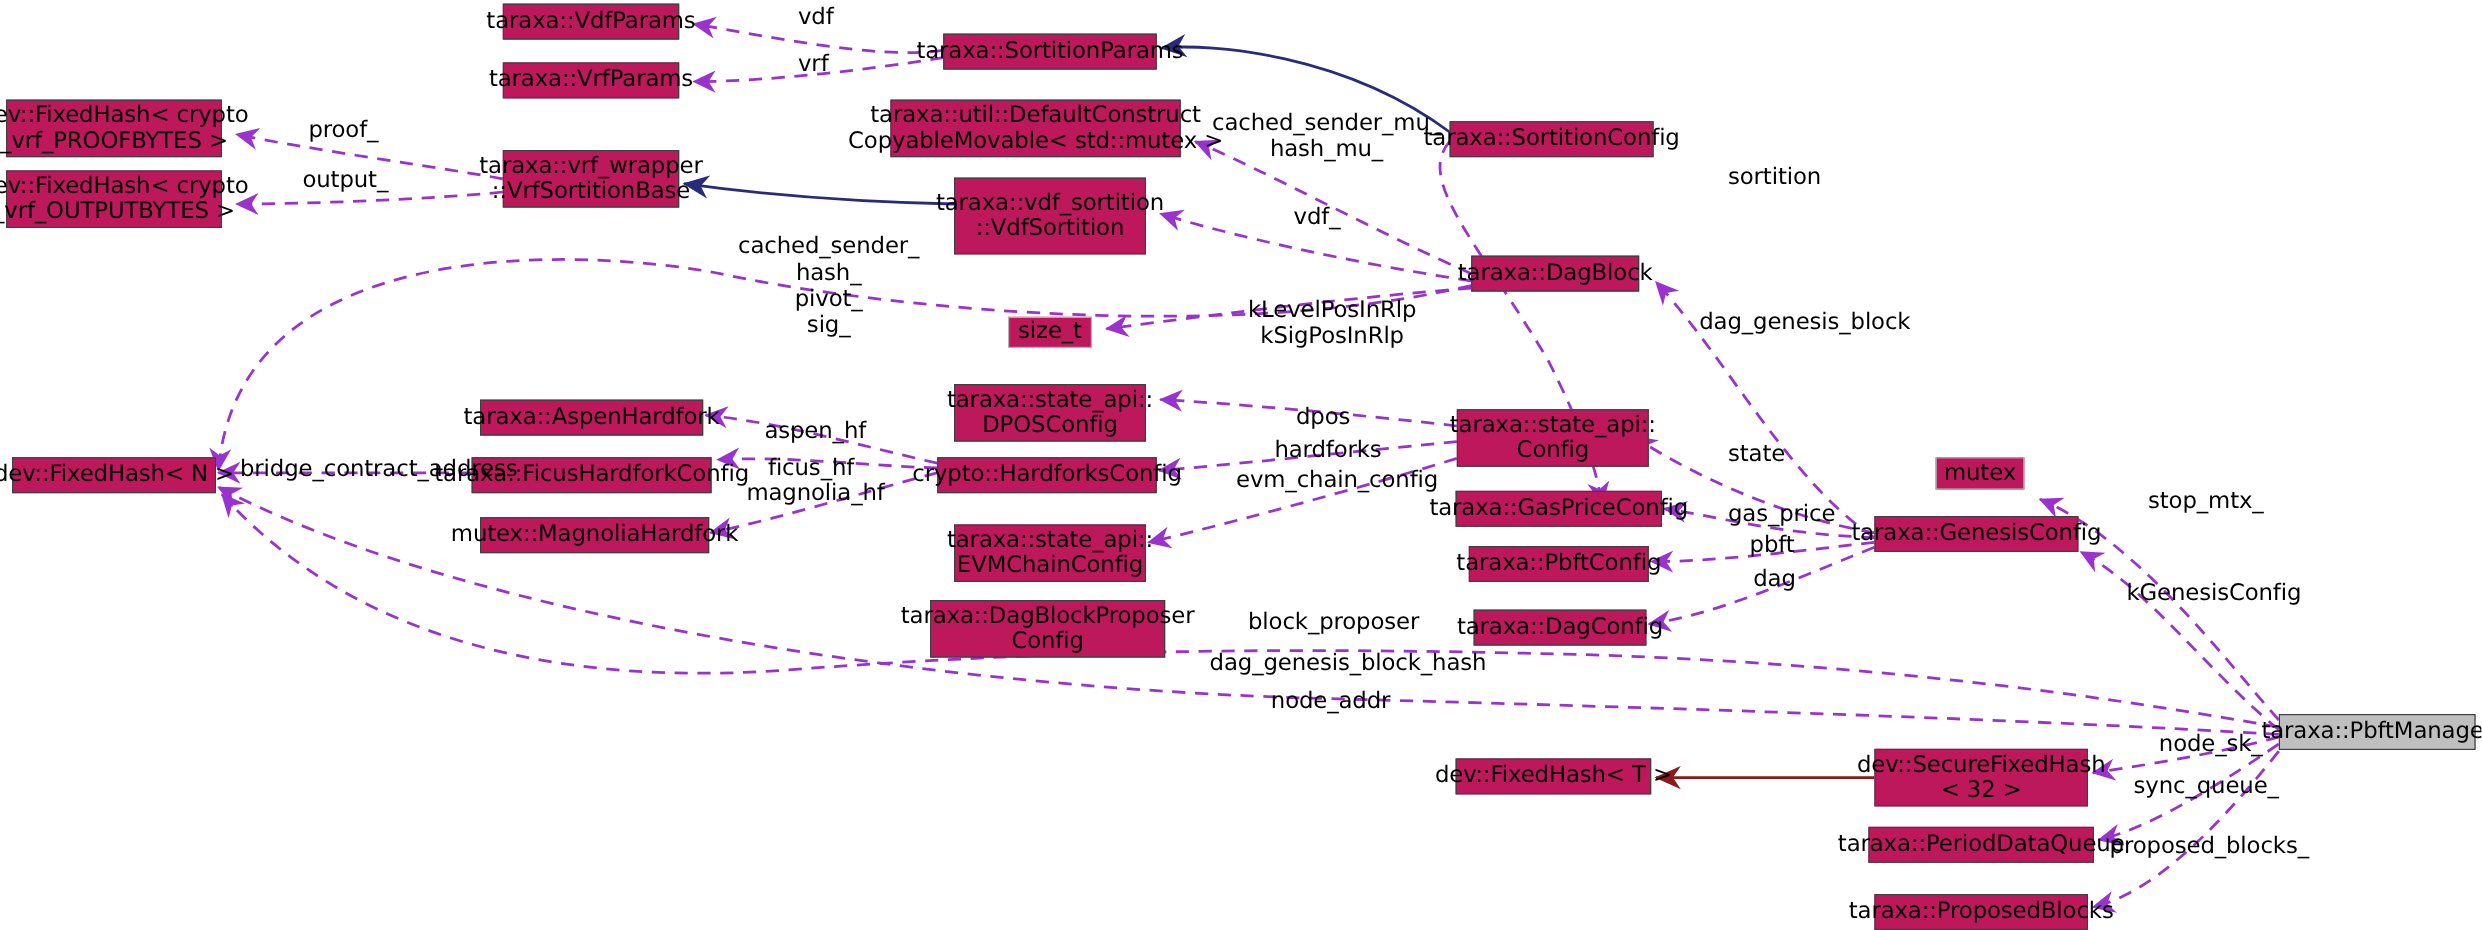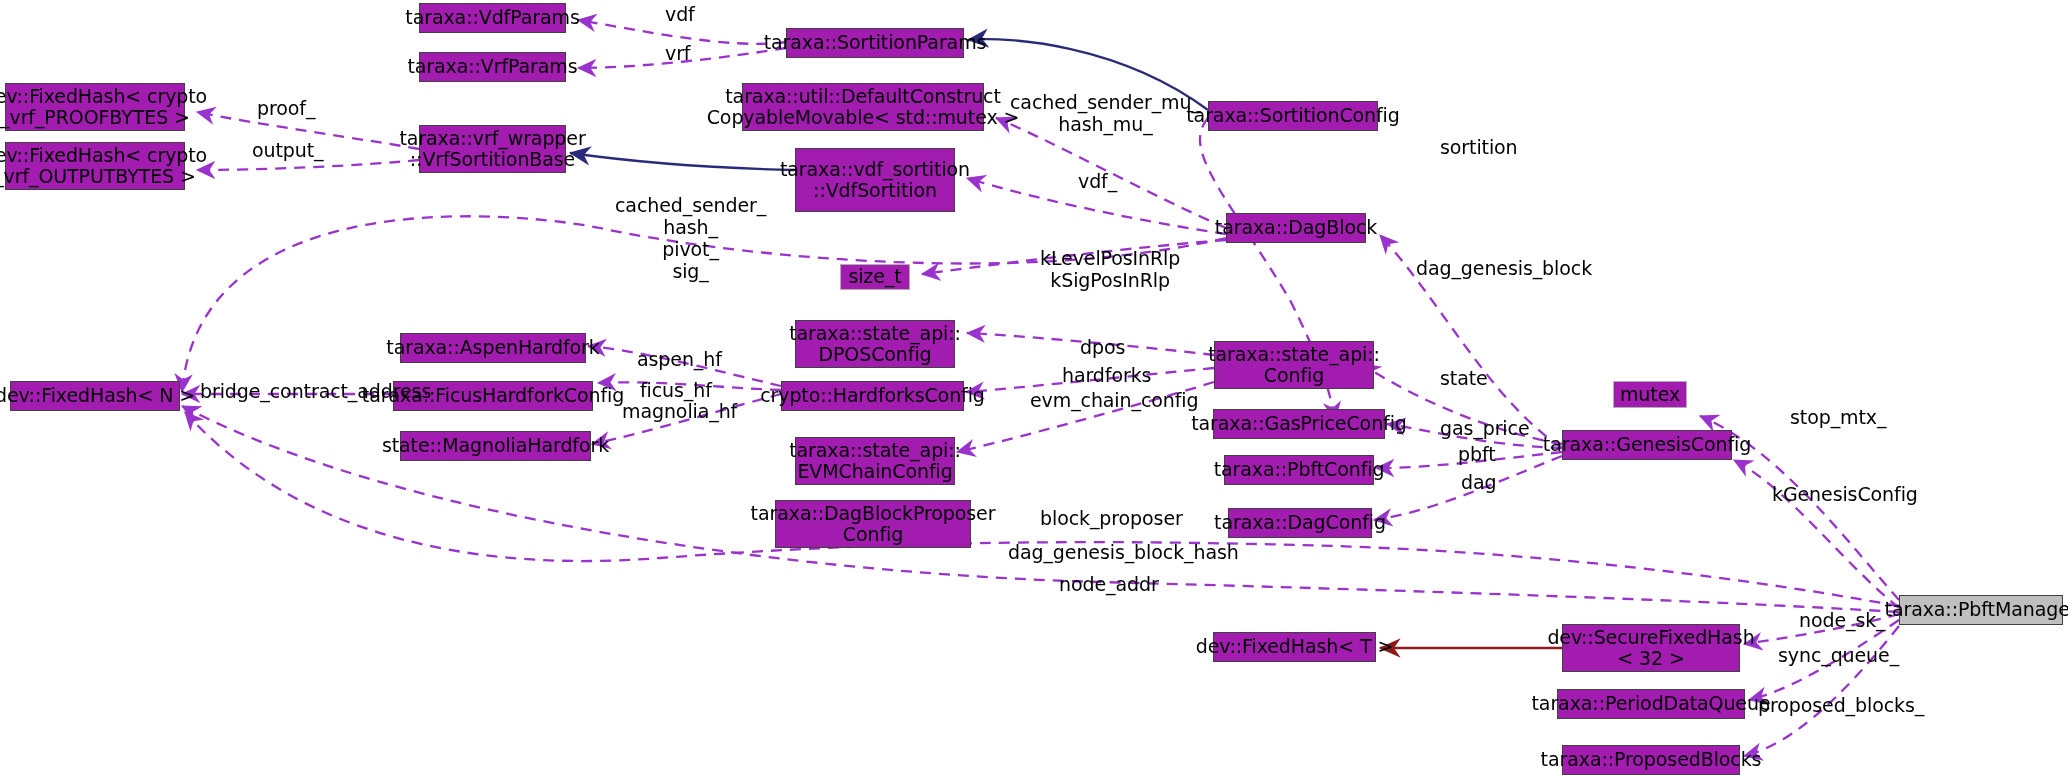--- a/index.html
+++ b/index.html
@@ -21,21 +21,21 @@
     position: absolute;
     left: 0; top: 0;
     width: 2068px;
     height: 775px;
     pointer-events: none;
   }
   .node {
     position: absolute;
     box-sizing: border-box;
     border: 1.5px solid #404040;
-    background: #a21caf;
+    background: #be185d;
     color: #000000;
     font-size: 19px;
     line-height: 1.12;
     text-align: center;
     display: flex;
     align-items: center;
     justify-content: center;
     white-space: pre;
     letter-spacing: -0.1px;
   }
@@ -136,21 +136,21 @@
       <div class="node" style="left: 795px; top: 320px; width: 160px; height: 48px;">taraxa::state_api::
 DPOSConfig</div>
       <div class="node" style="left: 1214px; top: 341px; width: 160px; height: 48px;">taraxa::state_api::
 Config</div>
       <div class="node" style="left: 400px; top: 333px; width: 186px; height: 30px;">taraxa::AspenHardfork</div>
       <div class="node" style="left: 10px; top: 381px; width: 170px; height: 30px;">dev::FixedHash&lt; N &gt;</div>
       <div class="node" style="left: 393px; top: 381px; width: 200px; height: 30px;">taraxa::FicusHardforkConfig</div>
       <div class="node" style="left: 781px; top: 381px; width: 183px; height: 30px;">crypto::HardforksConfig</div>
       <div class="node dim" style="left: 1613px; top: 381px; width: 74px; height: 27px;">mutex</div>
       <div class="node" style="left: 1213px; top: 409px; width: 172px; height: 30px;">taraxa::GasPriceConfig</div>
-      <div class="node" style="left: 400px; top: 431px; width: 191px; height: 30px;">state::MagnoliaHardfork</div>
+      <div class="node" style="left: 400px; top: 431px; width: 191px; height: 30px;">mutex::MagnoliaHardfork</div>
       <div class="node" style="left: 1562px; top: 430px; width: 170px; height: 30px;">taraxa::GenesisConfig</div>
       <div class="node" style="left: 1224px; top: 455px; width: 150px; height: 30px;">taraxa::PbftConfig</div>
       <div class="node" style="left: 795px; top: 437px; width: 160px; height: 48px;">taraxa::state_api::
 EVMChainConfig</div>
       <div class="node" style="left: 1228px; top: 508px; width: 144px; height: 30px;">taraxa::DagConfig</div>
       <div class="node" style="left: 775px; top: 500px; width: 196px; height: 48px;">taraxa::DagBlockProposer
 Config</div>
       <div class="node current" style="left: 1899px; top: 595px; width: 164px; height: 30px;">taraxa::PbftManager</div>
       <div class="node" style="left: 1213px; top: 632px; width: 163px; height: 30px;">dev::FixedHash&lt; T &gt;</div>
       <div class="node" style="left: 1562px; top: 624px; width: 178px; height: 48px;">dev::SecureFixedHash

